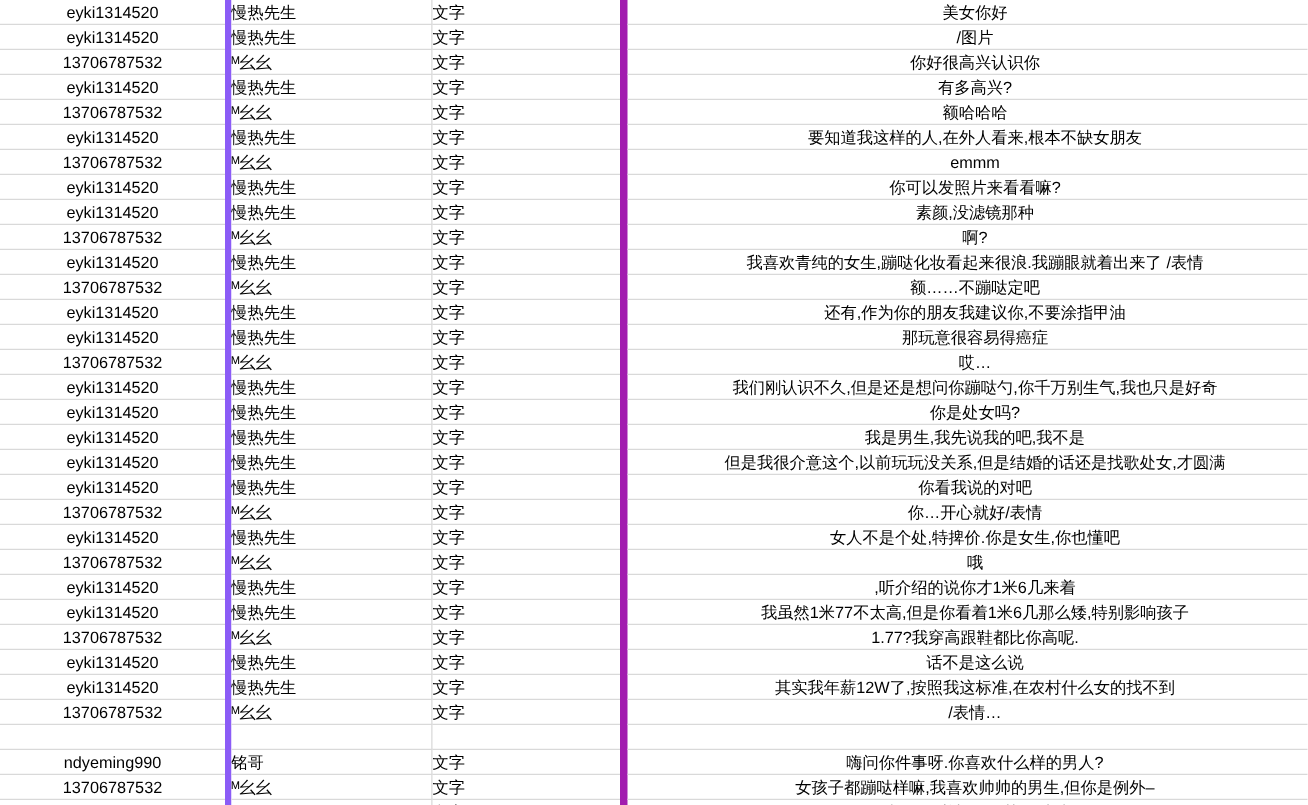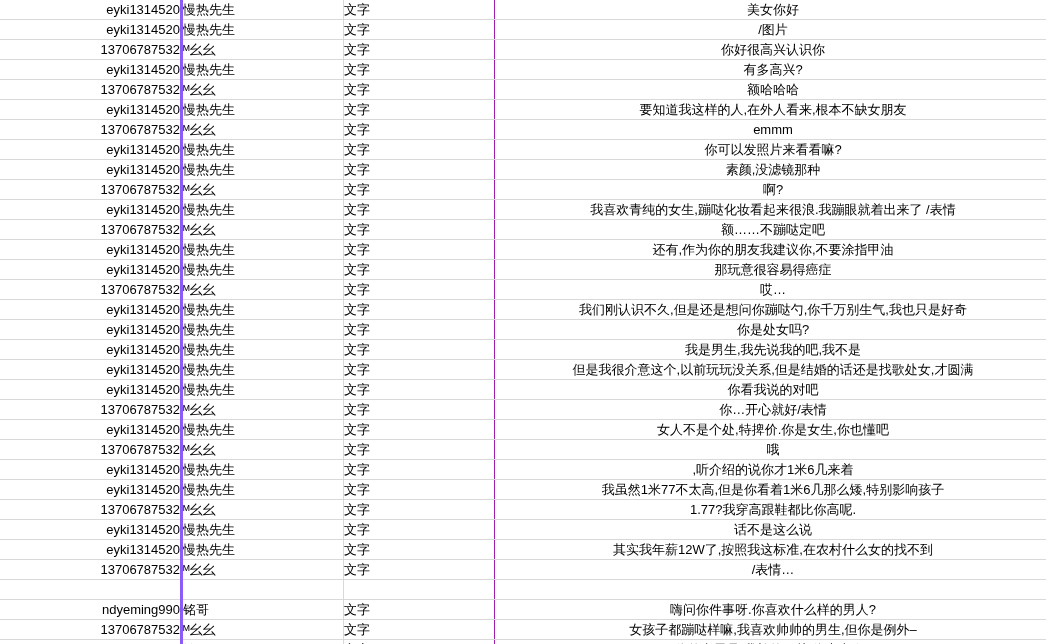--- a/index.html
+++ b/index.html
@@ -21,23 +21,23 @@
     font-size: 13px;
   }
   .sheet td {
     padding: 0;
     height: 19px;
     line-height: 19px;
     border-bottom: 1px solid #d9d9d9;
     overflow: hidden;
     white-space: nowrap;
   }
-  .col-a { width: 180px; text-align: right; border-right: 3px solid #8b5cf6; }
+  .col-a { width: 180px; text-align: center; border-right: 5px solid #8b5cf6; }
   .col-b { width: 160px; text-align: left; border-right: 1px solid #d9d9d9; }
-  .col-c { width: 150px; text-align: left; padding-left: 8px; border-right: 1px solid #a21caf; }
+  .col-c { width: 150px; text-align: left; padding-left: 8px; border-right: 6px solid #a21caf; }
   .col-d { width: 556px; text-align: center; padding-right: 8px; }
   tr.blank td { height: 19px; }
 </style>
 </head>
 <body>
 
 <table class="sheet">
   <tbody>
       <tr>
         <td class="col-a">eyki1314520</td>

